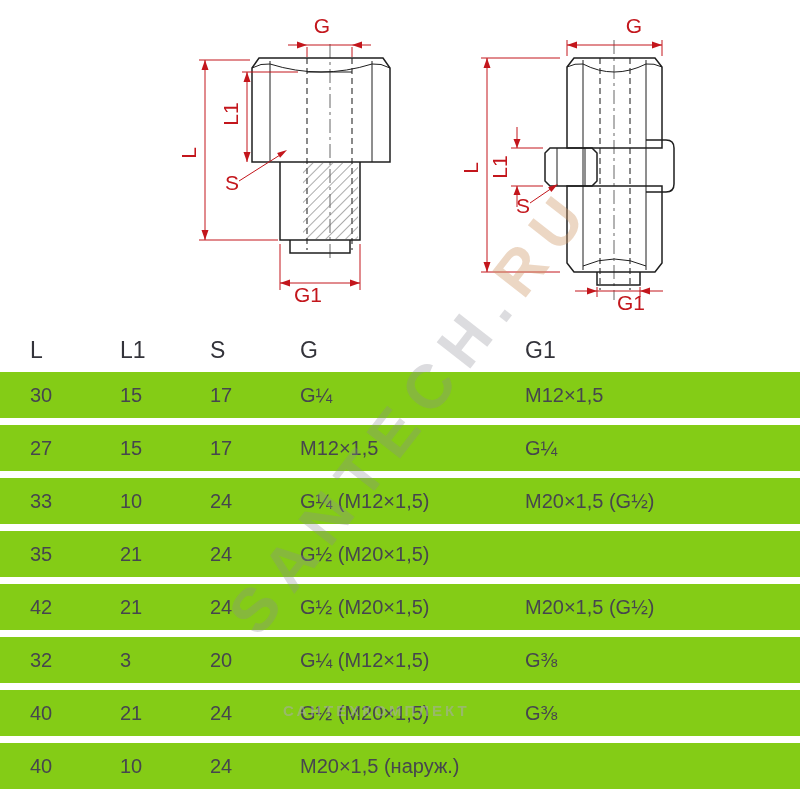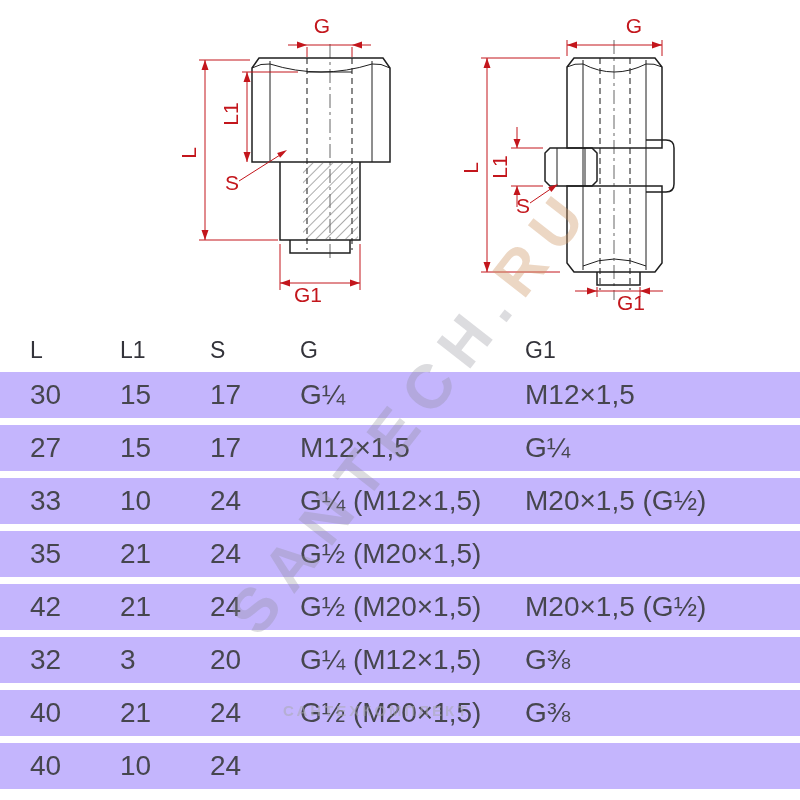--- a/index.html
+++ b/index.html
@@ -22,21 +22,21 @@
            font-size:62px;font-weight:700;letter-spacing:14px;white-space:nowrap;}
   .wm-gray{color:rgba(140,140,148,.30);}
   .wm-accent{color:rgba(205,150,100,.38);}
   .wm-secondary{position:absolute;left:283px;top:702px;z-index:5;pointer-events:none;
            font-size:15px;letter-spacing:3px;color:rgba(170,170,176,.55);font-weight:bold;}
   
   .spec-table{position:absolute;top:328px;left:0;width:800px;z-index:2;}
   .thead,.trow{display:grid;grid-template-columns:90px 90px 90px 225px 1fr;
            padding-left:30px;align-items:center;}
   .thead{height:44px;font-size:23px;color:#33333a;font-weight:500;}
-  .trow{height:46px;margin-bottom:7px;background:#c4b5fd;font-size:28px;color:#46464e;}
+  .trow{height:46px;margin-bottom:7px;background:#84cc16;font-size:20px;color:#46464e;}
 </style>
 </head>
 <body>
 
 <div class="canvas">
 
   <div class="drawing-panel">
     <svg width="800" height="325" viewBox="0 0 800 325">
       <defs>
         <pattern id="hatch" width="7" height="7" patternUnits="userSpaceOnUse" patternTransform="rotate(45)">
@@ -181,20 +181,21 @@
           <div class="tcell">40</div>
           <div class="tcell">21</div>
           <div class="tcell">24</div>
           <div class="tcell">G½ (M20×1,5)</div>
           <div class="tcell">G⅜</div>
         </div>
         <div class="trow">
           <div class="tcell">40</div>
           <div class="tcell">10</div>
           <div class="tcell">24</div>
+          <div class="tcell">M20×1,5 (наруж.)</div>
         </div>
       </div>
   </div>
 
   <div class="wm-main">
     <span class="wm-gray">SANTECH.</span>
       <span class="wm-accent">RU</span>
   </div>
   <div class="wm-secondary">САНТЕХКОМПЛЕКТ</div>
 

